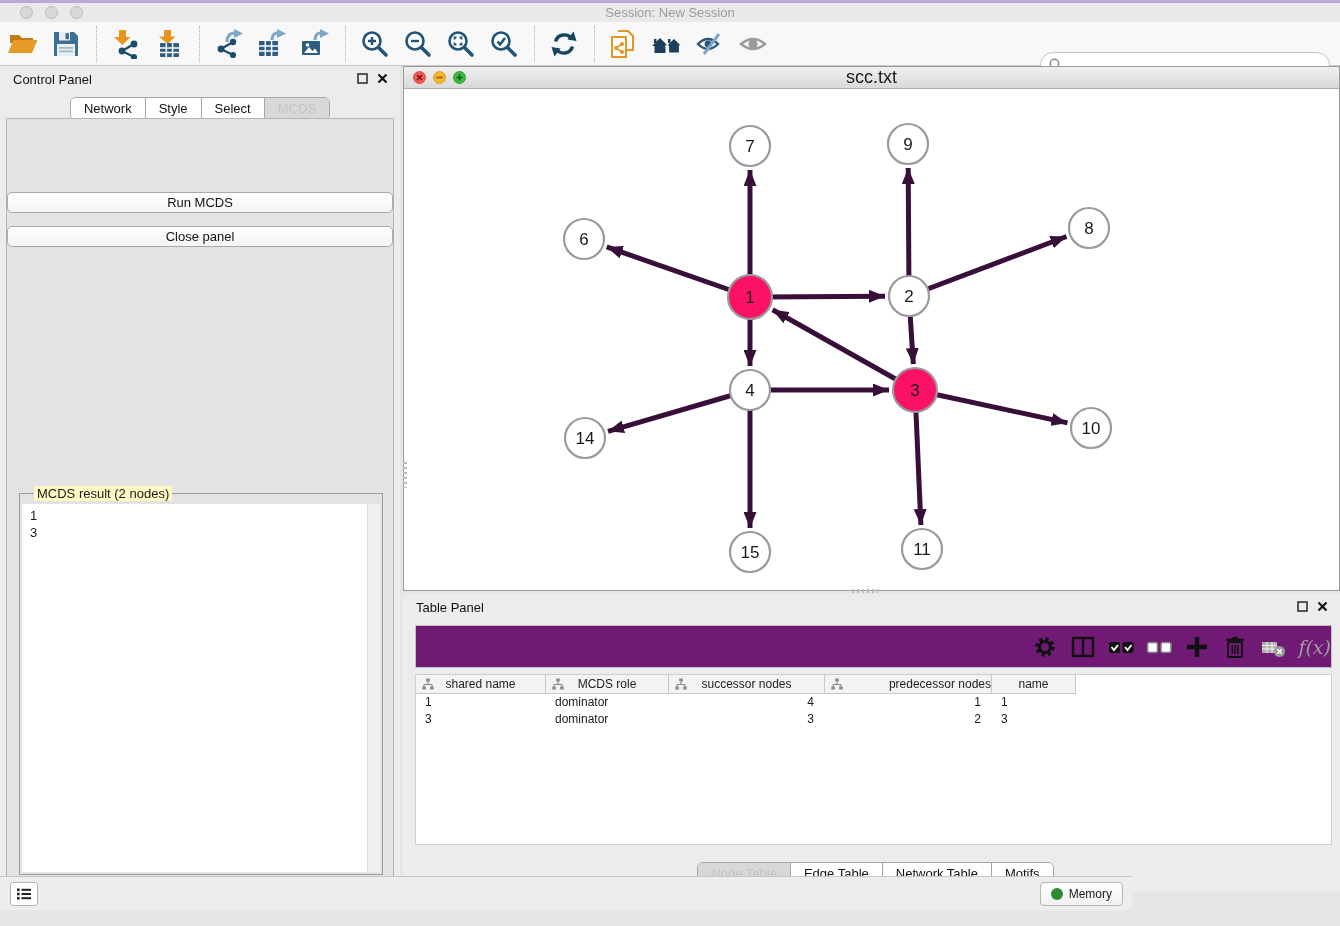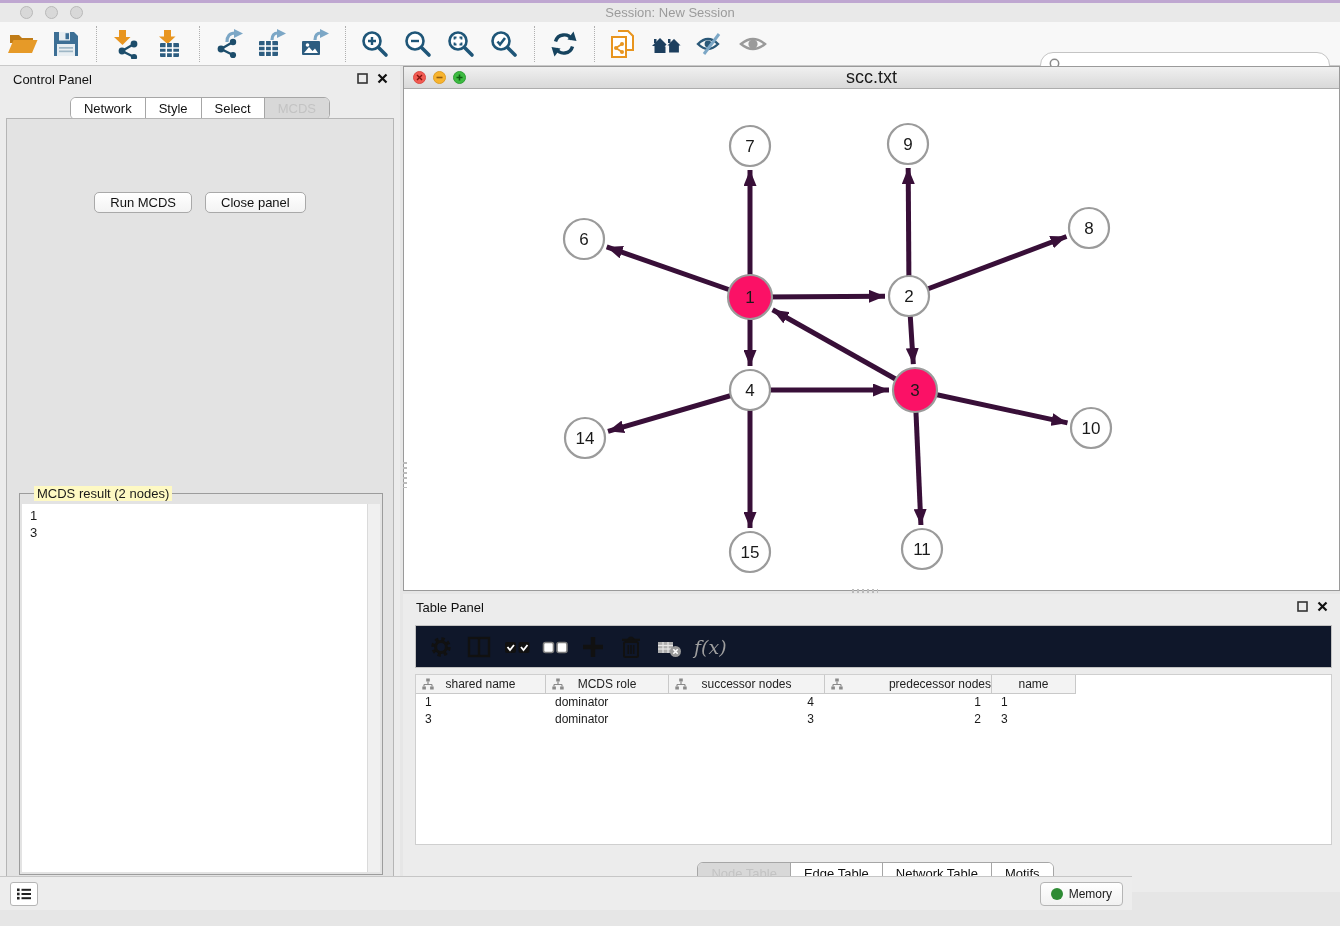--- a/index.html
+++ b/index.html
@@ -29,42 +29,42 @@
   .panel-head .ph-icons { position:absolute; right:12px; top:7px; display:flex; gap:9px; align-items:center; }
   .tabrow { position:absolute; top:31px; left:0; width:100%; display:flex; justify-content:center; }
   .tabgroup { display:inline-flex; border:1px solid #a6a6a6; border-radius:6px; overflow:hidden; background:#fff; height:23px; }
   .tabgroup .tab { padding:0 13px; font-size:13px; line-height:21px; background:#fff; color:#111; border-right:1px solid #a6a6a6; white-space:nowrap; }
   .tabgroup .tab:last-child { border-right:none; }
   .tabgroup .tab.active { background:#d8d8d8; color:#c3c3c3; }
   #cp-box { position:absolute; left:6px; right:6px; top:52px; bottom:8px; background:#e3e3e3; border:1px solid #b5b5b5; }
   #opt-label { margin-top:18px; text-align:center; font-size:13px; }
   #criterion-select { position:absolute; left:38px; top:40px; width:312px; height:22px; background:#fff; border:1px solid #a9a9a9; border-radius:4px; font-size:13px; line-height:20px; padding:0 24px 0 10px; }
   #criterion-select .updown { position:absolute; right:7px; top:4px; }
-  #cp-buttons { position:absolute; top:73px; left:0; width:100%; display:flex; justify-content:center; gap:13px; }
+  #cp-buttons { position:absolute; top:73px; left:0; width:100%; display:flex; justify-content:center; gap:13px;flex-direction:column; }
   .mac-btn { background:linear-gradient(#ffffff,#f3f3f3); border:1px solid #a9a9a9; border-radius:5px; height:21px; line-height:19px; font-size:13px; padding:0 15px; color:#111; }
   #result-fieldset { position:absolute; left:12px; right:10px; top:374px; bottom:8px; border:1px solid #9c9c9c; }
   #result-legend { position:absolute; top:-8px; left:14px; background:#fef9c3; padding:0 3px; font-size:13px; }
   #result-white { position:absolute; left:2px; right:2px; top:10px; bottom:2px; background:#fff; }
   #result-lines { padding:3px 0 0 8px; font-size:13px; line-height:17px; }
   #result-scroll { position:absolute; right:0; top:0; bottom:0; width:13px; background:#f0f0f0; border-left:1px solid #dadada; }
 
   
   #net-window { left:403px; top:66px; width:937px; height:525px; border:1px solid #9a9a9a; background:#fff; }
   #net-titlebar { position:absolute; left:0; top:0; width:100%; height:22px; background:linear-gradient(#f0f0f0,#d9d9d9); border-bottom:1px solid #adadad; }
   #net-titlebar .lights { position:absolute; left:9px; top:4px; display:flex; gap:7px; }
   .light { width:13px; height:13px; border-radius:50%; position:relative; }
   .light svg { position:absolute; left:0; top:0; }
   #net-title { width:100%; text-align:center; line-height:21px; font-size:18px; color:#1a1a1a; }
   #net-canvas { position:absolute; left:0; top:22px; width:935px; height:501px; background:#fff; }
   .grip-v { left:403px; top:462px; width:4px; height:26px; background:repeating-linear-gradient(#bbb 0 2px, transparent 2px 5px); }
   .grip-h { left:852px; top:589px; width:26px; height:4px; background:repeating-linear-gradient(90deg,#bbb 0 2px, transparent 2px 5px); }
 
   
   #table-panel { left:403px; top:594px; width:937px; height:298px; background:#ececec; }
-  #tp-toolbar { position:absolute; left:12px; right:8px; top:31px; height:43px; background:#0f172a; border:1px solid #c2c2c2; display:flex; align-items:center; padding-left:10px; }
+  #tp-toolbar { position:absolute; left:12px; right:8px; top:31px; height:43px; background:#701a75; border:1px solid #c2c2c2; display:flex; align-items:center; padding-left:16px;justify-content:flex-end; }
   .tpbtn { width:30px; height:30px; margin-right:8px; display:flex; align-items:center; justify-content:center; flex:0 0 auto; }
   #fx-label { font-family:"DejaVu Serif", serif; font-style:italic; font-size:19px; color:#9e9e9e; margin-left:2px; }
   #tp-table { position:absolute; left:12px; right:8px; top:80px; bottom:47px; background:#fff; border:1px solid #cfcfcf; overflow:hidden; }
   #t-head { display:flex; height:19px; background:#fff; }
   .th { position:relative; height:19px; background:#f3f3f3; border-right:1px solid #c9c9c9; border-bottom:1px solid #c9c9c9; font-size:12px; text-align:center; line-height:18px; color:#222; flex:0 0 auto; }
   .th .colicon { position:absolute; left:6px; top:3px; }
   .th-fill { flex:1 1 auto; background:#fff; border-bottom:1px solid #fff; }
   .tr { display:flex; height:17px; }
   .td { height:17px; font-size:12px; line-height:16px; flex:0 0 auto; overflow:hidden; white-space:nowrap; }
   .td.left { text-align:left; padding-left:9px; }

